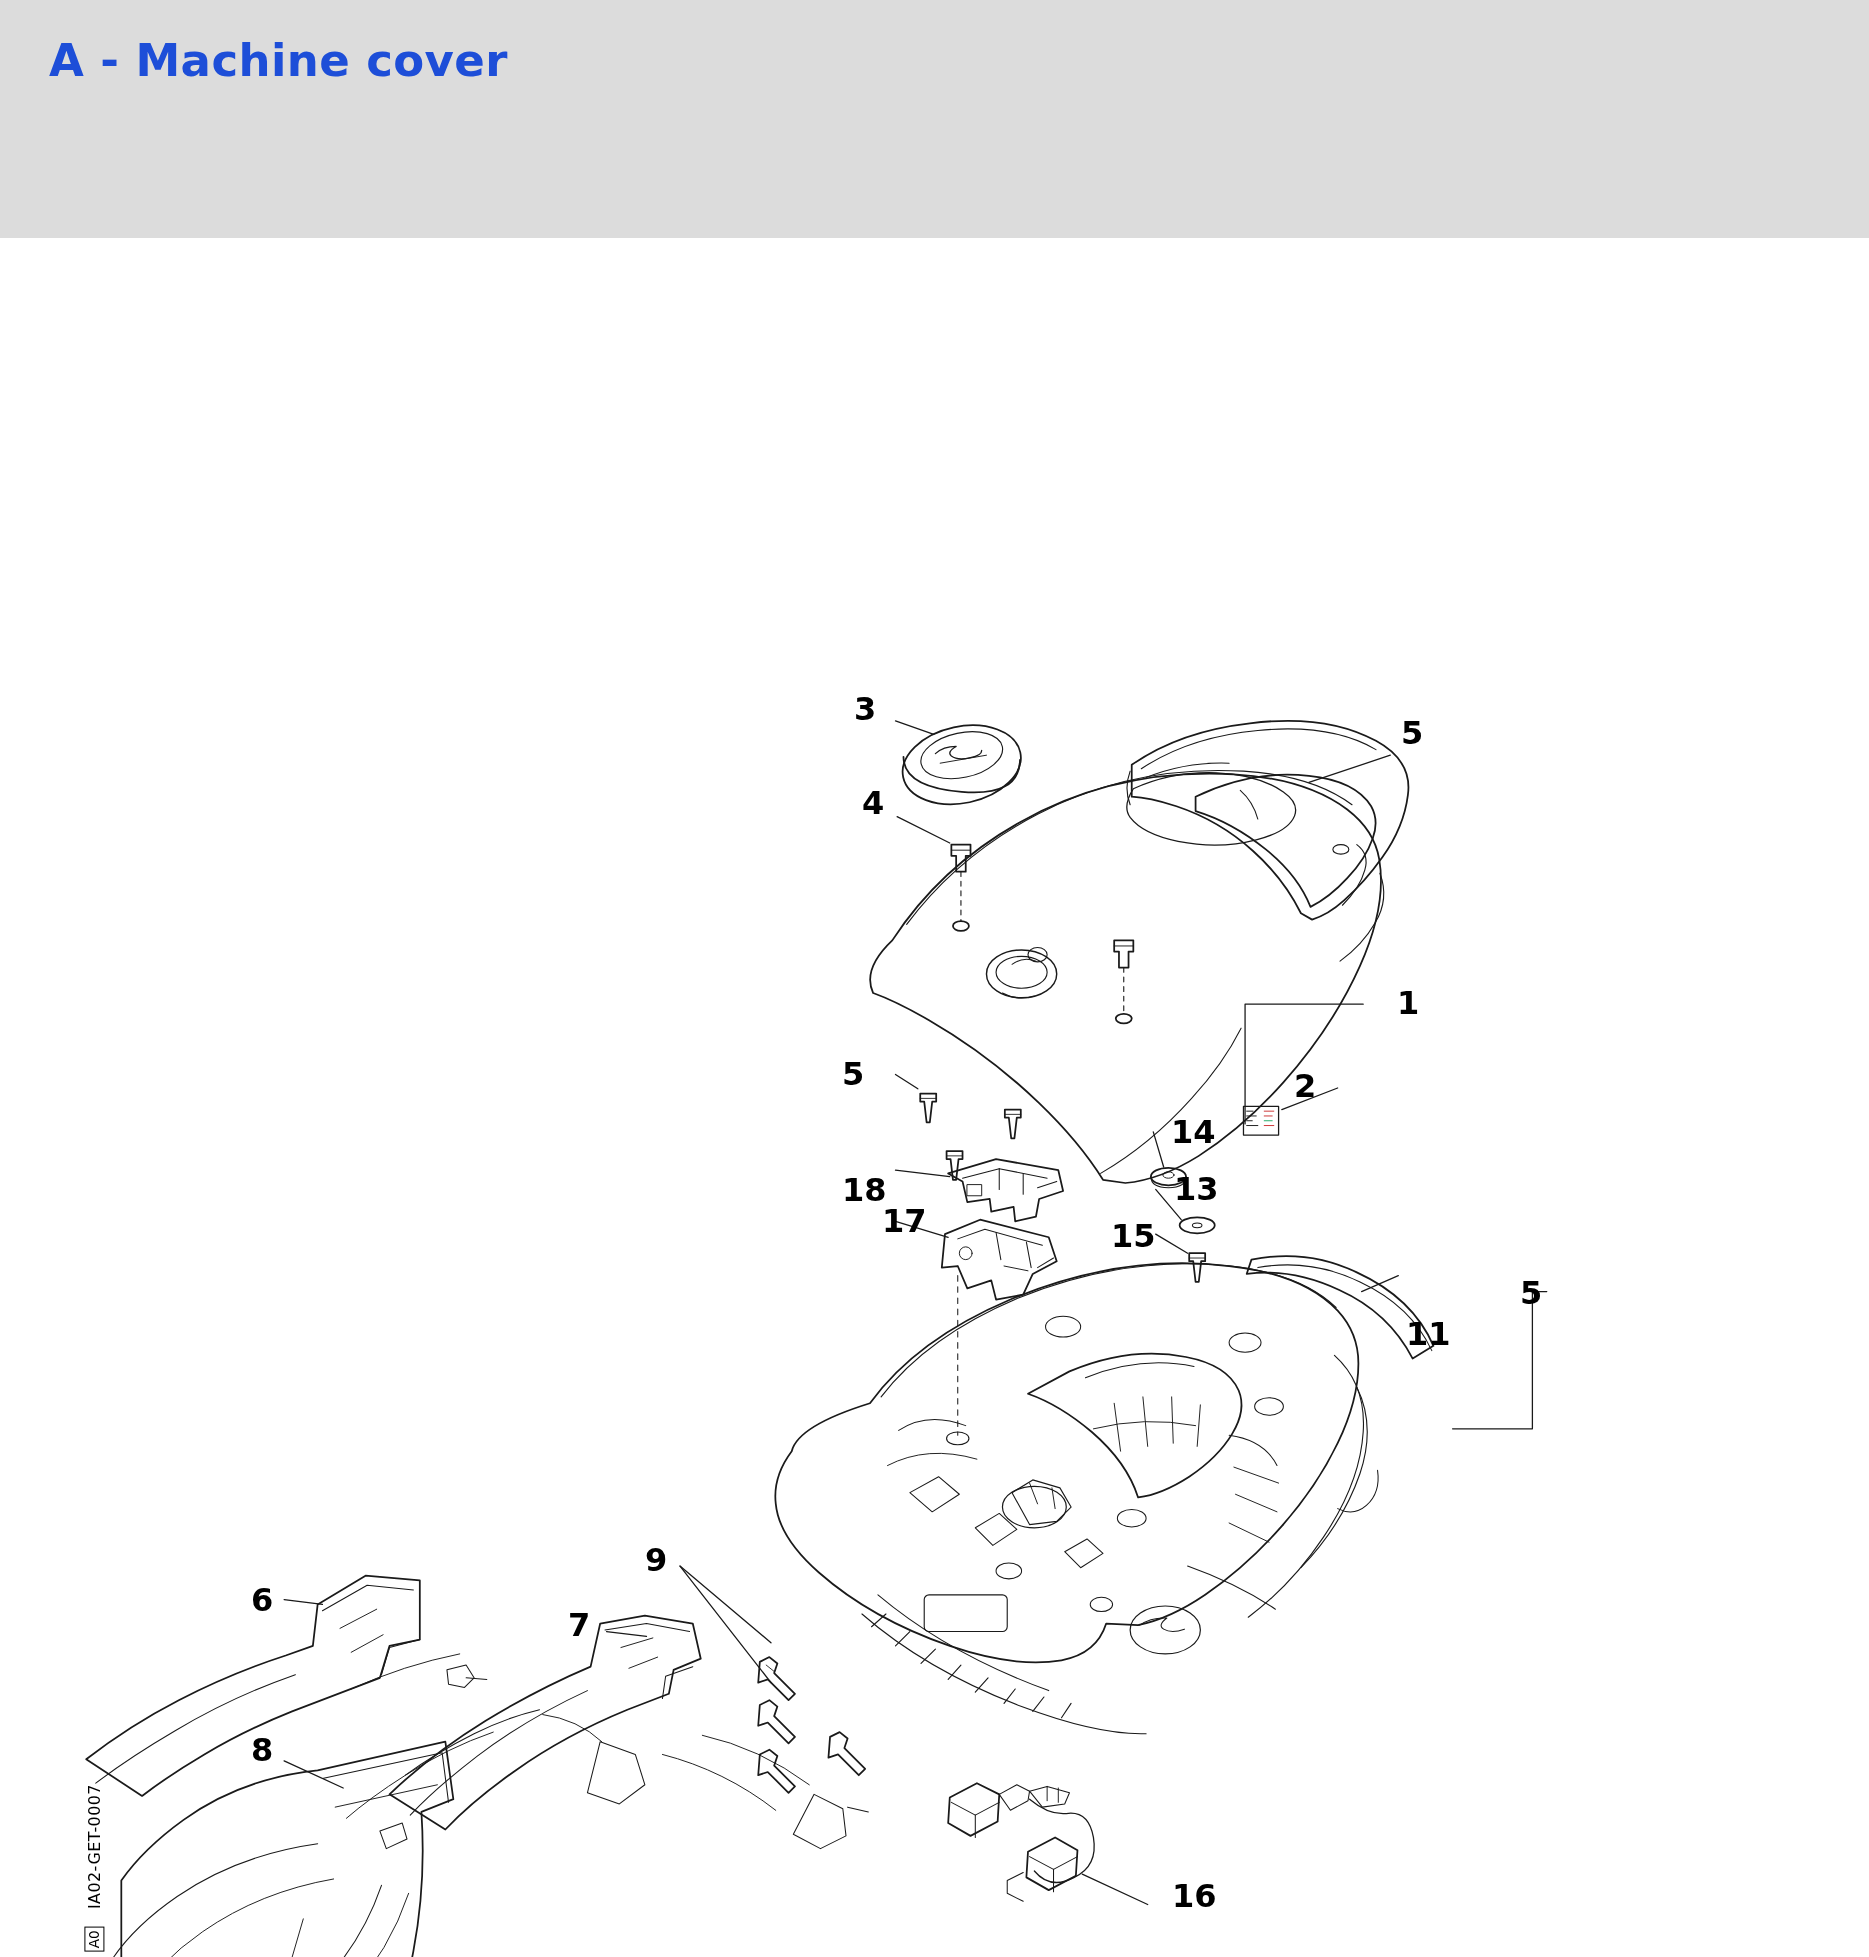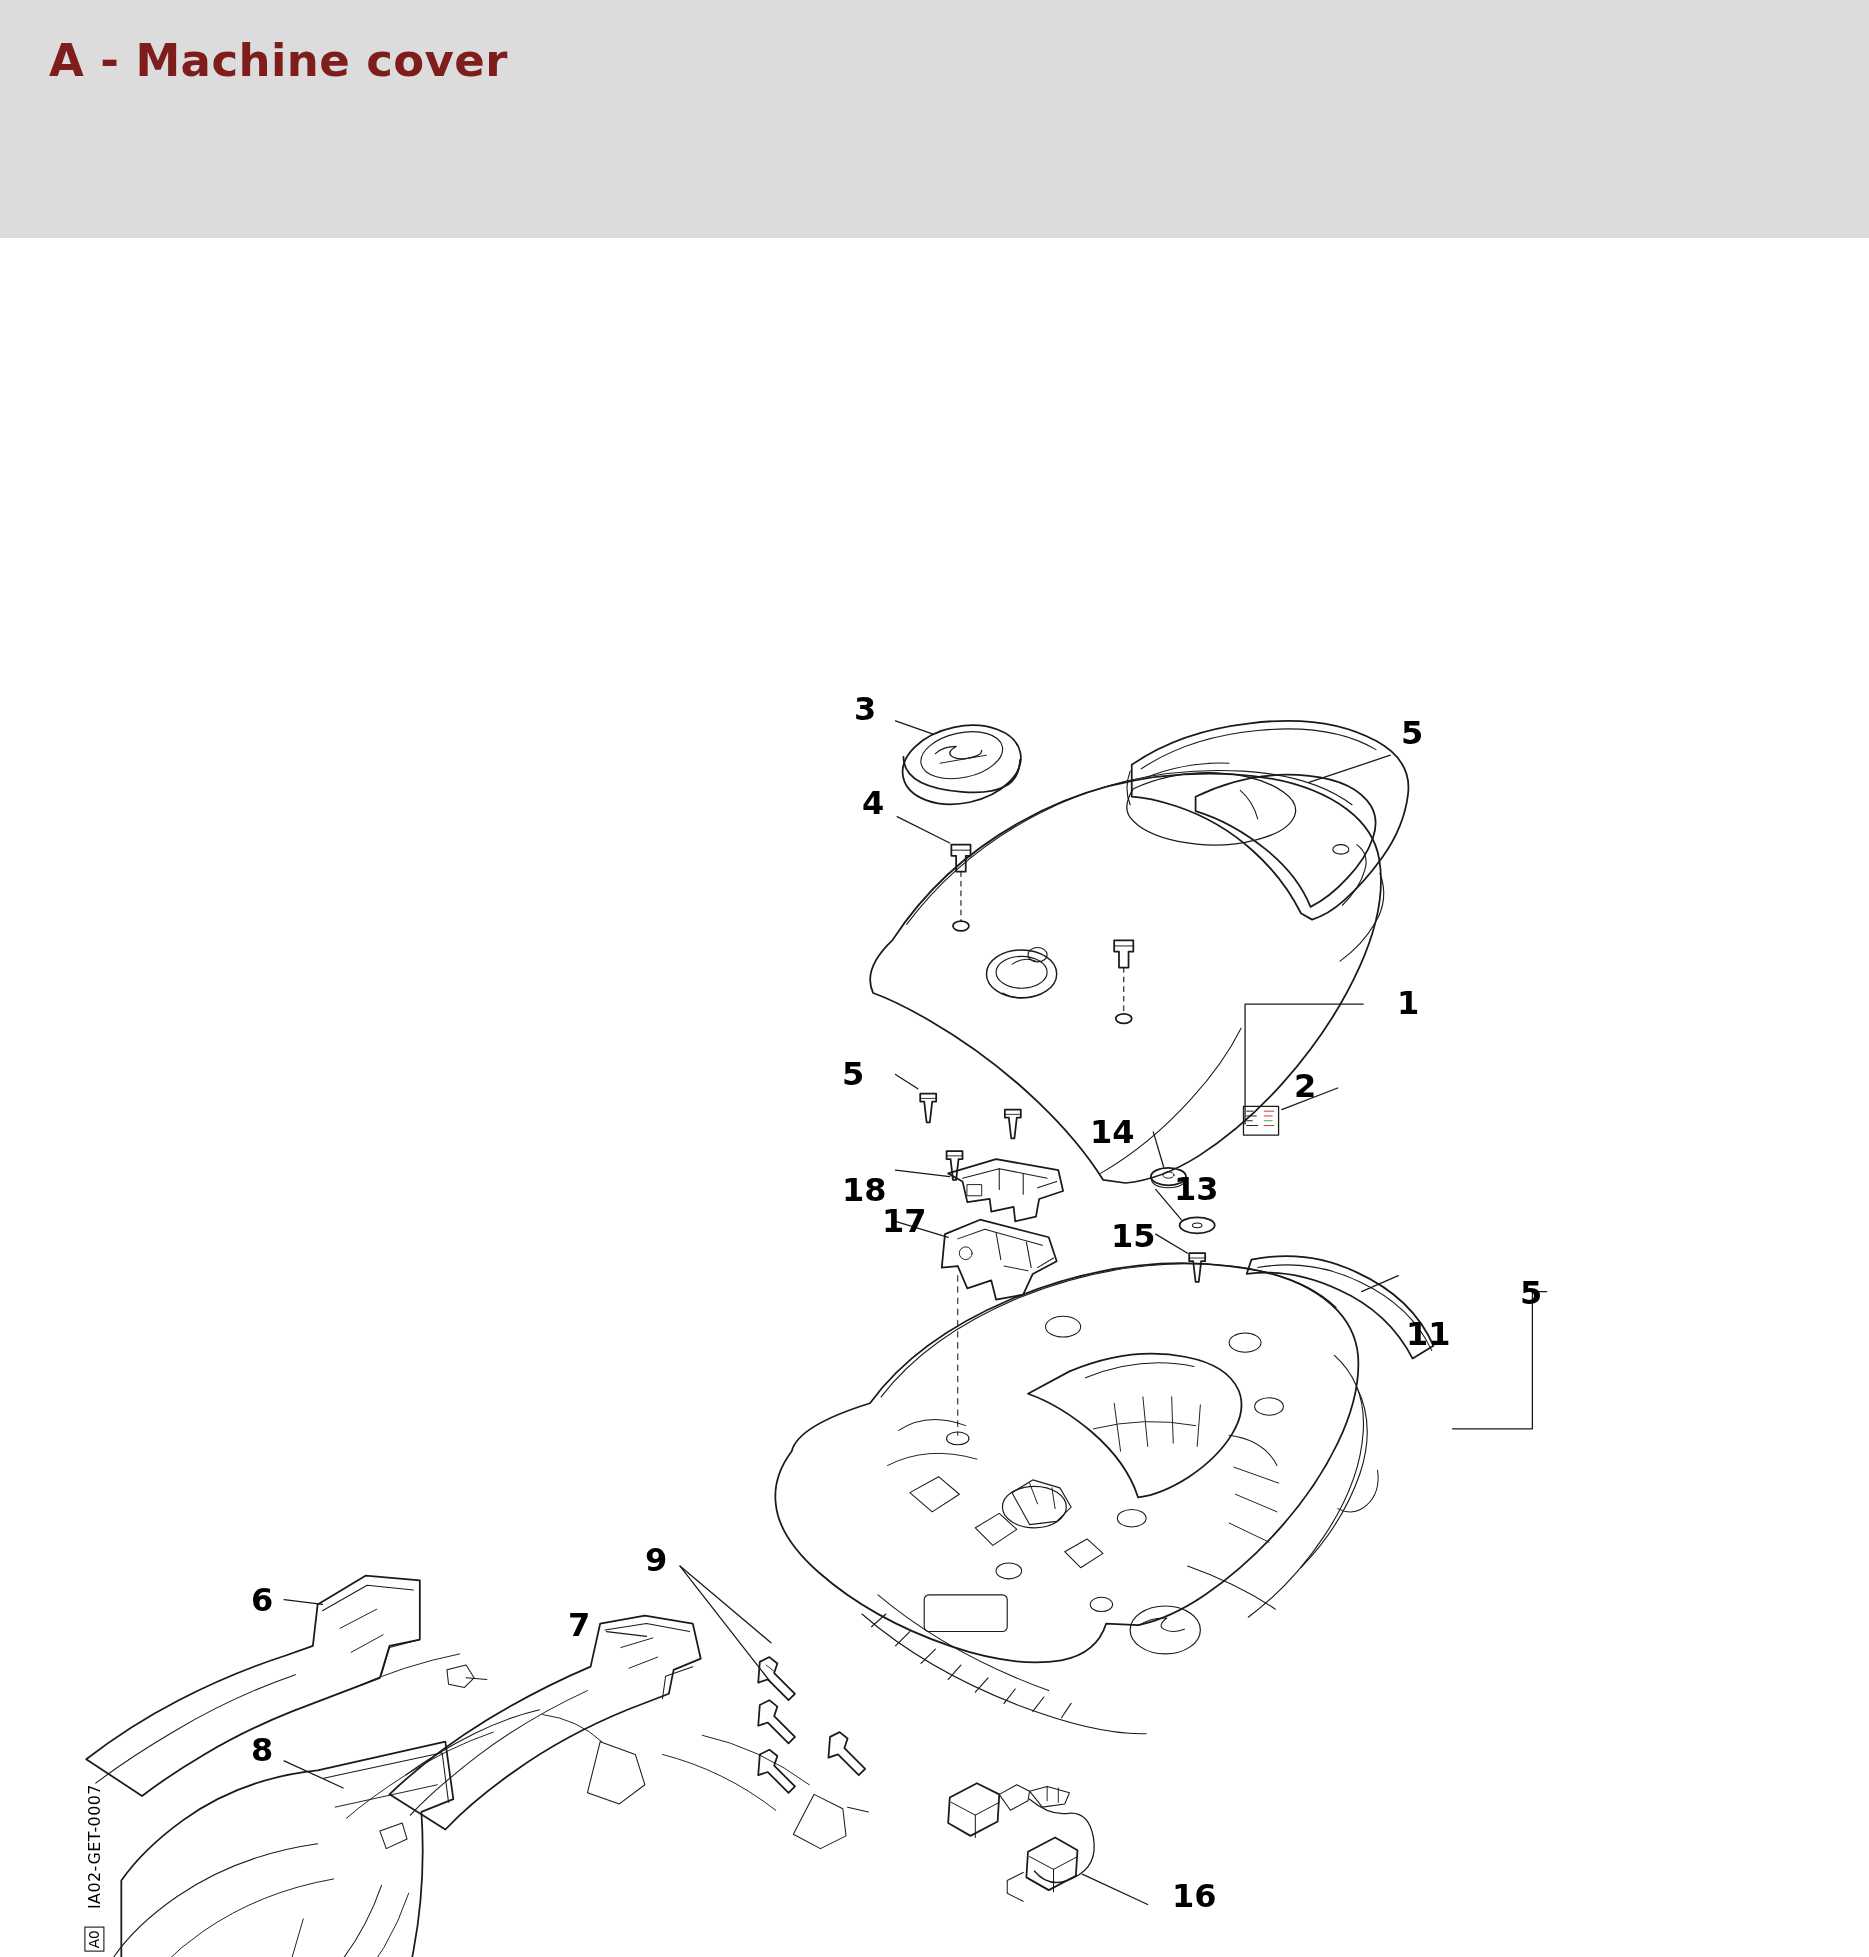--- a/index.html
+++ b/index.html
@@ -22,21 +22,21 @@
     height: 238px;
     background: #dcdcdc;
   }
   .page-title {
     position: absolute;
     left: 49px;
     top: 34px;
     font-size: 45px;
     font-weight: bold;
     letter-spacing: 0.4px;
-    color: #7f1d1d;
+    color: #1d4ed8;
     font-family: "DejaVu Sans", sans-serif;
   }
   .diagram-area {
     position: absolute;
     left: 0;
     top: 238px;
     width: 1870px;
     height: 1720px;
   }
   svg.drawing {
@@ -345,21 +345,21 @@
 
     </g>
   </svg>
 
   <div class="callout" style="left:854px; top:455px;">3</div>
   <div class="callout" style="left:1401px; top:479px;">5</div>
   <div class="callout" style="left:862px; top:549px;">4</div>
   <div class="callout" style="left:1397px; top:749px;">1</div>
   <div class="callout" style="left:842px; top:820px;">5</div>
   <div class="callout" style="left:1294px; top:832px;">2</div>
-  <div class="callout" style="left:1090px; top:878px;text-align:right;">14</div>
+  <div class="callout" style="left:1171px; top:878px;text-align:right;">14</div>
   <div class="callout" style="left:842px; top:916px;margin-top:20px;">18</div>
   <div class="callout" style="left:1174px; top:935px;">13</div>
   <div class="callout" style="left:882px; top:967px;">17</div>
   <div class="callout" style="left:1111px; top:982px;">15</div>
   <div class="callout" style="left:1406px; top:1080px;">11</div>
   <div class="callout" style="left:1520px; top:1039px;">5</div>
   <div class="callout" style="left:645px;  top:1306px;">9</div>
   <div class="callout" style="left:251px;  top:1346px;">6</div>
   <div class="callout" style="left:568px;  top:1371px;">7</div>
   <div class="callout" style="left:251px;  top:1496px;">8</div>

